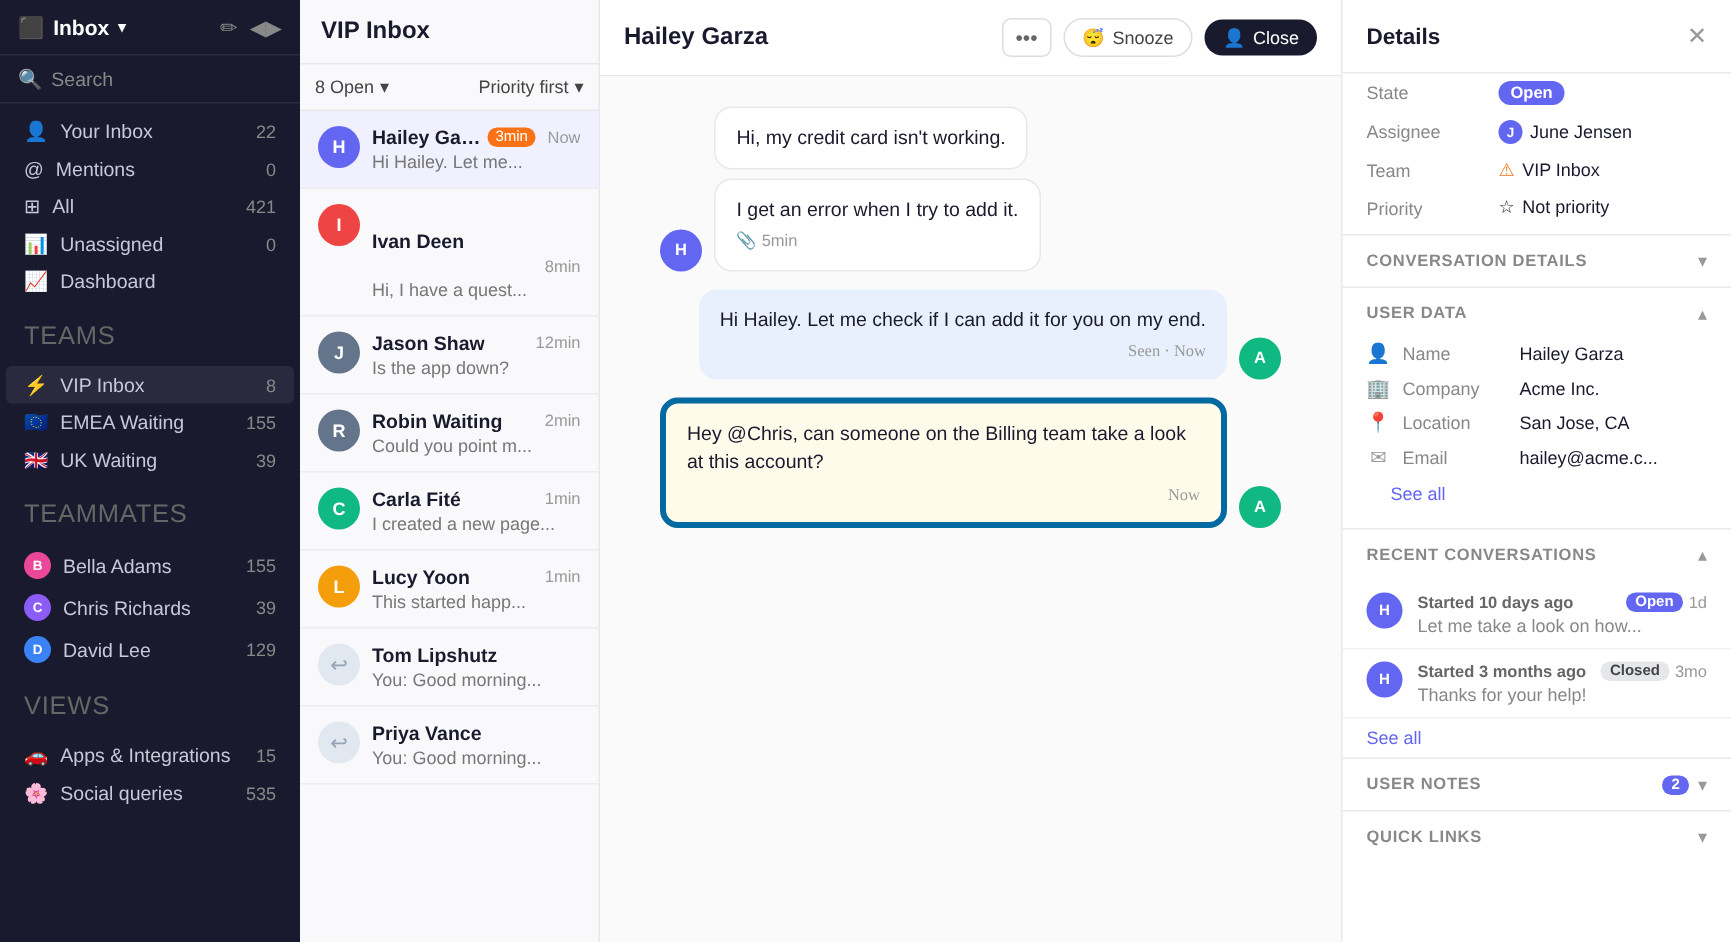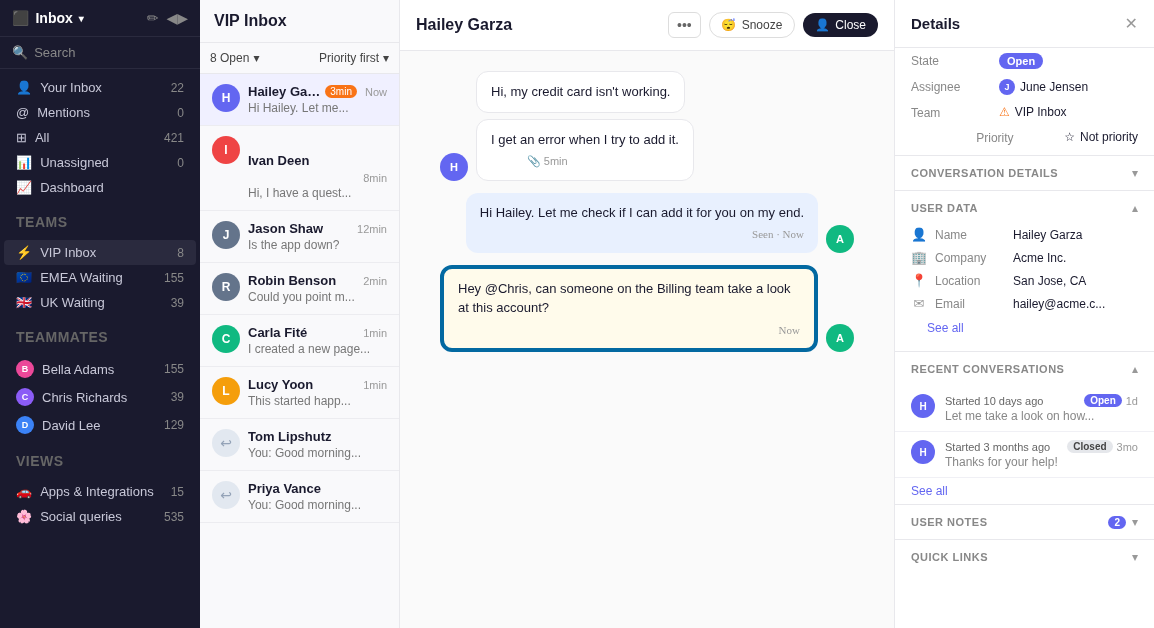--- a/index.html
+++ b/index.html
@@ -10,21 +10,21 @@
     .sidebar-header { display: flex; align-items: center; justify-content: space-between; padding: 10px 12px; border-bottom: 1px solid #2a2a3e; }
     .sidebar-logo { display: flex; align-items: center; gap: 6px; font-weight: 700; color: #fff; font-size: 14px; cursor: pointer; }
     .sidebar-header-icons { display: flex; gap: 8px; }
     .sidebar-header-icon { color: #888; cursor: pointer; font-size: 14px; }
     .sidebar-search { padding: 8px 12px; border-bottom: 1px solid #2a2a3e; }
     .sidebar-search-row { display: flex; align-items: center; gap: 6px; color: #888; font-size: 13px; cursor: pointer; }
     .sidebar-section { padding: 6px 0; }
     .sidebar-item { display: flex; align-items: center; justify-content: space-between; padding: 5px 12px; cursor: pointer; border-radius: 4px; margin: 0 4px; }
     .sidebar-item-left { display: flex; align-items: center; gap: 8px; color: #c8c8d8; font-size: 13px; }
     .sidebar-item-count { color: #888; font-size: 12px; }
-    .sidebar-label { font-size: 14px; font-weight: 700; color: #666; text-transform: uppercase; padding: 8px 16px 4px; letter-spacing: 0.5px; }
+    .sidebar-label { font-size: 17px; font-weight: 400; color: #666; text-transform: uppercase; padding: 8px 16px 4px; letter-spacing: 0.5px; }
     .avatar-sm { width: 18px; height: 18px; border-radius: 50%; display: flex; align-items: center; justify-content: center; font-size: 9px; font-weight: 700; color: #fff; flex-shrink: 0; }
 
     
     .conv-list { width: 200px; background: #f9f9fb; border-right: 1px solid #e8e8ec; display: flex; flex-direction: column; flex-shrink: 0; }
     .conv-list-header { padding: 12px 14px; border-bottom: 1px solid #e8e8ec; display: flex; flex-direction: column; gap: 4px; }
     .conv-list-title { font-size: 16px; font-weight: 700; color: #1a1a2e; }
     .conv-list-toolbar { display: flex; align-items: center; justify-content: space-between; padding: 8px 10px; border-bottom: 1px solid #e8e8ec; }
     .conv-filter-btn { display: flex; align-items: center; gap: 4px; font-size: 12px; color: #444; cursor: pointer; background: none; border: none; }
     .conv-items { flex: 1; overflow-y: auto; }
     .conv-item { padding: 10px 12px; border-bottom: 1px solid #ececf0; cursor: pointer; display: flex; gap: 8px; }
@@ -42,21 +42,21 @@
     .chat-header-actions { display: flex; gap: 8px; align-items: center; }
     .btn-snooze { background: #fff; border: 1px solid #ddd; border-radius: 20px; padding: 5px 12px; font-size: 12px; cursor: pointer; display: flex; align-items: center; gap: 5px; color: #444; }
     .btn-close { background: #1a1a2e; border: none; border-radius: 20px; padding: 5px 12px; font-size: 12px; cursor: pointer; display: flex; align-items: center; gap: 5px; color: #fff; }
     .btn-more { background: none; border: 1px solid #ddd; border-radius: 6px; padding: 4px 8px; cursor: pointer; color: #666; font-size: 14px; }
     .chat-messages { flex: 1; overflow-y: auto; padding: 20px 40px; display: flex; flex-direction: column; gap: 12px; background: #fafafa; }
     .msg-bubble { max-width: 380px; padding: 10px 14px; border-radius: 12px; font-size: 13px; line-height: 1.5; }
     .msg-incoming { background: #fff; border: 1px solid #e8e8ec; color: #1a1a2e; align-self: flex-start; }
     .msg-outgoing { background: #e8f0fe; color: #1a1a2e; align-self: flex-end; }
     .msg-note { background: #fffbeb; border: 4px solid #0369a1; color: #1a1a2e; align-self: flex-end; max-width: 420px; }
     .msg-meta { font-size: 11px; color: #999; margin-top: 4px; text-align: right; font-family: Liberation Serif, serif; }
-    .msg-meta-left { font-size: 11px; color: #999; margin-top: 4px; margin-left: 36px; }
+    .msg-meta-left { font-size: 11px; color: #999; margin-top: 4px; }
     .msg-row { display: flex; gap: 8px; align-items: flex-end; }
     .msg-row-right { display: flex; gap: 8px; align-items: flex-end; justify-content: flex-end; }
     .msg-avatar { width: 28px; height: 28px; border-radius: 50%; background: #6366f1; display: flex; align-items: center; justify-content: center; font-size: 11px; font-weight: 700; color: #fff; flex-shrink: 0; }
 
     
     .details-panel { width: 260px; border-left: 1px solid #e8e8ec; background: #fff; display: flex; flex-direction: column; flex-shrink: 0; overflow-y: auto; }
     .details-header { display: flex; align-items: center; justify-content: space-between; padding: 14px 16px; border-bottom: 1px solid #e8e8ec; }
     .details-title { font-size: 15px; font-weight: 700; color: #1a1a2e; }
     .details-close { background: none; border: none; cursor: pointer; color: #999; font-size: 16px; }
     .details-section { border-bottom: 1px solid #e8e8ec; }
@@ -72,21 +72,21 @@
     .user-data-header { display: flex; align-items: center; justify-content: space-between; margin-bottom: 8px; cursor: pointer; }
     .user-data-row { display: flex; align-items: center; gap: 8px; padding: 4px 0; }
     .user-data-icon { width: 16px; text-align: center; color: #999; font-size: 13px; }
     .user-data-val { font-size: 12px; color: #1a1a2e; }
     .user-data-key { font-size: 12px; color: #888; width: 70px; flex-shrink: 0; }
     .see-all { font-size: 12px; color: #6366f1; cursor: pointer; padding: 6px 16px; display: block; }
     .recent-conv-item { padding: 8px 16px; display: flex; gap: 10px; align-items: flex-start; border-bottom: 1px solid #f0f0f5; }
     .recent-conv-body { flex: 1; min-width: 0; }
     .recent-conv-top { display: flex; align-items: center; justify-content: space-between; }
     .recent-conv-text { font-size: 12px; color: #888; white-space: nowrap; overflow: hidden; text-overflow: ellipsis; margin-top: 2px; }
-    .recent-conv-date { font-size: 11px; color: #666; font-weight: 400; }
+    .recent-conv-date { font-size: 11px; color: #666; font-weight: 700; }
     .recent-conv-time { font-size: 11px; color: #999; }
     .notes-section { display: flex; align-items: center; justify-content: space-between; padding: 10px 16px; cursor: pointer; border-bottom: 1px solid #e8e8ec; }
     .notes-badge { background: #6366f1; color: #fff; font-size: 10px; font-weight: 700; border-radius: 10px; padding: 1px 6px; }
     .quick-links-section { display: flex; align-items: center; justify-content: space-between; padding: 10px 16px; cursor: pointer; }
     .chevron { font-size: 12px; color: #999; }
   </style>
 </head>
 <body>
 
 <div class="sidebar">
@@ -262,21 +262,21 @@
           <span style="font-size:11px;color:#999;">12min</span>
         </div>
         <div class="conv-item-preview">Is the app down?</div>
       </div>
     </div>
 
     <div class="conv-item">
       <div class="conv-avatar" style="background:#64748b;">R</div>
       <div class="conv-item-body">
         <div class="conv-item-top">
-          <span class="conv-item-name">Robin Benson</span>
+          <span class="conv-item-name">Robin Waiting</span>
           <span style="font-size:11px;color:#999;">2min</span>
         </div>
         <div class="conv-item-preview">Could you point m...</div>
       </div>
     </div>
 
     <div class="conv-item">
       <div class="conv-avatar" style="background:#10b981;">C</div>
       <div class="conv-item-body">
         <div class="conv-item-top">
@@ -404,21 +404,21 @@
         <span>June Jensen</span>
       </div>
     </div>
     <div class="details-row">
       <div class="details-key">Team</div>
       <div class="details-val">
         <span style="color:#f97316;">⚠</span>
         <span>VIP Inbox</span>
       </div>
     </div>
-    <div class="details-row" style="padding-bottom:10px;justify-content:flex-end;">
+    <div class="details-row" style="padding-bottom:10px;">
       <div class="details-key">Priority</div>
       <div class="details-val">
         <span>☆</span>
         <span>Not priority</span>
       </div>
     </div>
   </div>
 
   <div class="details-section">
     <div class="details-section-header">

